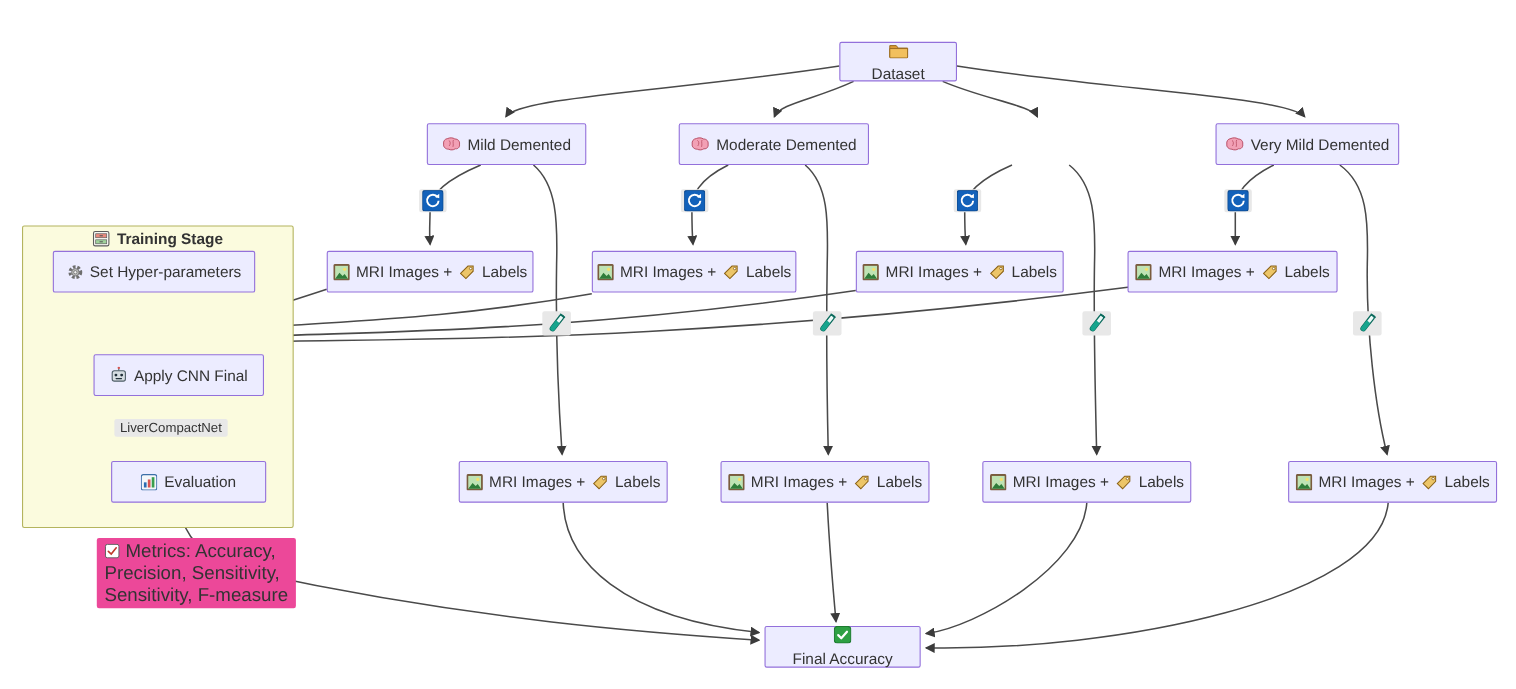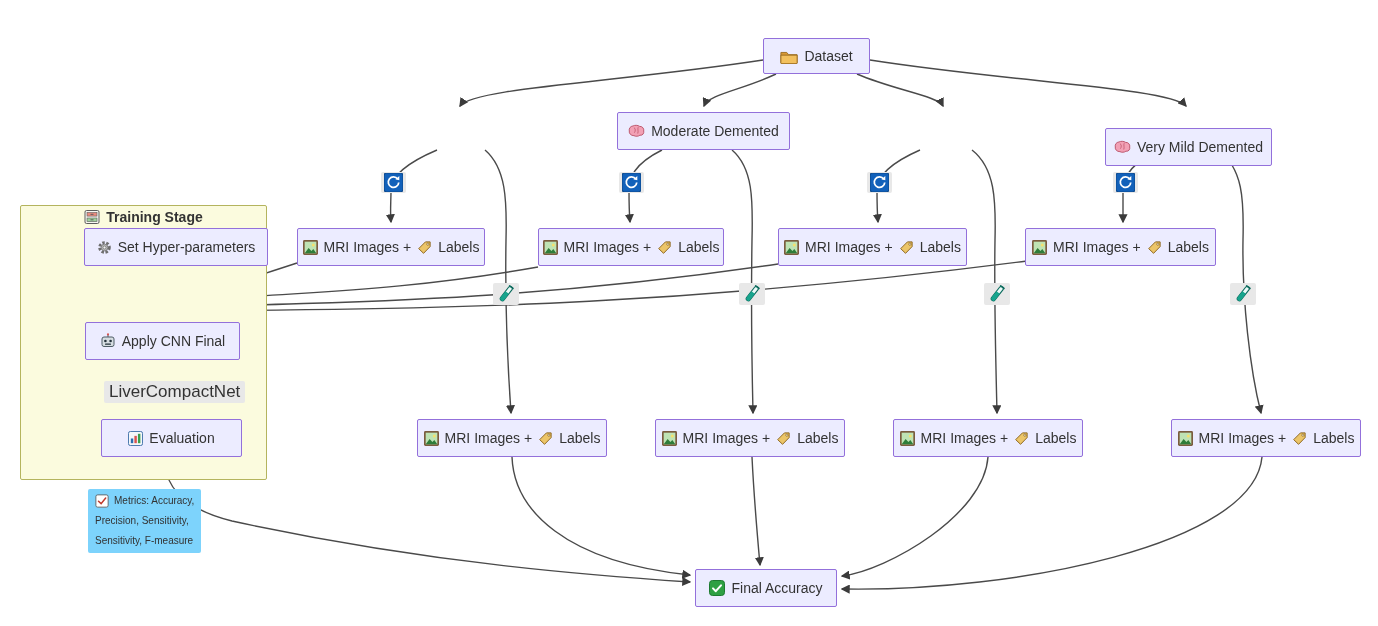--- a/index.html
+++ b/index.html
@@ -7,23 +7,23 @@
           font-family:"Liberation Sans","DejaVu Sans",sans-serif;color:#333;}
   #edges{position:absolute;left:0;top:0;width:1378px;height:626px;}
   .node{position:absolute;background:#ececff;border:1px solid #9370db;border-radius:2px;
         display:flex;align-items:center;justify-content:center;gap:6px;
         font-size:14px;color:#333;box-sizing:border-box;white-space:nowrap;}
   .cluster{position:absolute;background:#fbfbde;border:1px solid #b4b45e;border-radius:2px;box-sizing:border-box;padding-left:36px;}
   .cluster-title{position:absolute;left:0;right:0;top:3px;display:flex;align-items:center;
         justify-content:center;gap:6px;font-size:14px;font-weight:600;color:#333;}
   .edge-chip{position:absolute;background:#e8e8e8;display:flex;align-items:center;justify-content:center;
         padding:1px 3px;border-radius:2px;}
-  .edge-text{position:absolute;background:#e8e8e8;font-size:17px;color:#333;padding:1px 5px;
+  .edge-text{position:absolute;background:#e8e8e8;font-size:12px;color:#333;padding:1px 5px;
         white-space:nowrap;border-radius:2px;}
-  .metrics{position:absolute;background:#7dd3fc;font-size:10px;color:#333;line-height:20px;
+  .metrics{position:absolute;background:#ec4899;font-size:17px;color:#333;line-height:20px;
         padding:2px 7px;border-radius:2px;}
   .metrics .row{display:flex;align-items:center;gap:5px;white-space:nowrap;}
   .icon{display:inline-flex;flex:none;}
   svg.glyph{display:block;}
 </style>
 </head>
 <body>
 
 <div id="canvas">
 
@@ -76,49 +76,58 @@
             <rect x="3" y="3.5" width="10" height="3.6" fill="#e98b7f" stroke="#5c5c5c" stroke-width="0.6"></rect>
             <rect x="3" y="9" width="10" height="3.6" fill="#9fd29b" stroke="#5c5c5c" stroke-width="0.6"></rect>
             <rect x="6.5" y="4.8" width="3" height="1" fill="#5c5c5c"></rect>
             <rect x="6.5" y="10.3" width="3" height="1" fill="#5c5c5c"></rect>
           </svg>
       </span>
       <span>Training Stage</span>
     </div>
   </div>
 
-  <div class="node" style="left:763px;top:38px;width:107px;height:36px;">
+  <div class="node" style="left:763px;top:38px;width:107px;height:36px;flex-direction:column;">
     <span class="icon">
       <svg class="glyph" width="18" height="15" viewBox="0 0 20 16">
           <path d="M1 3.5 h6.5 l2 2.5 H19 v9 a1 1 0 0 1 -1 1 H2 a1 1 0 0 1 -1 -1 z" fill="#d99a36" stroke="#9a6b1f"></path>
           <path d="M1 6.5 h18 v8.5 a1 1 0 0 1 -1 1 H2 a1 1 0 0 1 -1 -1 z" fill="#f2c05e" stroke="#9a6b1f"></path>
         </svg>
     </span>
     <span>Dataset</span>
   </div>
 
-
-  <div class="node" style="left:617px;top:112px;width:173px;height:38px;">
+  <div class="node" style="left:388px;top:112px;width:145px;height:38px;">
     <span class="icon">
       <svg class="glyph" width="17" height="14" viewBox="0 0 20 16">
           <path d="M6 2 C2.5 2.5 1 5 1.5 8 C1 11 3.5 13.5 7 13.5 C9 14.5 12 14.5 14 13 C17.5 13.5 19 10.5 18.5 8 C19 5 17 2.5 13.5 2.5 C11.5 1 8 1 6 2 z" fill="#f2a0b5" stroke="#b5485f" stroke-width="1"></path>
           <path d="M7 4 C9 5 9 8 7.5 10 M12 3.5 C11 6 12.5 8 11.5 11" stroke="#b5485f" stroke-width="0.8" fill="none"></path>
         </svg>
     </span>
-    <span>Moderate Demented</span>
-  </div>
-
-
-  <div class="node" style="left:1105px;top:112px;width:167px;height:38px;margin-top:16px;">
+    <span>Mild Demented</span>
+  </div>
+
+  <div class="node" style="left:617px;top:112px;width:173px;height:38px;">
     <span class="icon">
       <svg class="glyph" width="17" height="14" viewBox="0 0 20 16">
           <path d="M6 2 C2.5 2.5 1 5 1.5 8 C1 11 3.5 13.5 7 13.5 C9 14.5 12 14.5 14 13 C17.5 13.5 19 10.5 18.5 8 C19 5 17 2.5 13.5 2.5 C11.5 1 8 1 6 2 z" fill="#f2a0b5" stroke="#b5485f" stroke-width="1"></path>
           <path d="M7 4 C9 5 9 8 7.5 10 M12 3.5 C11 6 12.5 8 11.5 11" stroke="#b5485f" stroke-width="0.8" fill="none"></path>
         </svg>
     </span>
+    <span>Moderate Demented</span>
+  </div>
+
+
+  <div class="node" style="left:1105px;top:112px;width:167px;height:38px;">
+    <span class="icon">
+      <svg class="glyph" width="17" height="14" viewBox="0 0 20 16">
+          <path d="M6 2 C2.5 2.5 1 5 1.5 8 C1 11 3.5 13.5 7 13.5 C9 14.5 12 14.5 14 13 C17.5 13.5 19 10.5 18.5 8 C19 5 17 2.5 13.5 2.5 C11.5 1 8 1 6 2 z" fill="#f2a0b5" stroke="#b5485f" stroke-width="1"></path>
+          <path d="M7 4 C9 5 9 8 7.5 10 M12 3.5 C11 6 12.5 8 11.5 11" stroke="#b5485f" stroke-width="0.8" fill="none"></path>
+        </svg>
+    </span>
     <span>Very Mild Demented</span>
   </div>
 
   <div class="node mri-node" style="left:297px;top:228px;width:188px;height:38px;">
       <span class="icon">
         <svg class="glyph" width="15" height="15" viewBox="0 0 16 16">
           <rect width="16" height="16" rx="1.5" fill="#7a5c3e"></rect>
           <rect x="1.8" y="1.8" width="12.4" height="12.4" fill="#bfe3b4"></rect>
           <circle cx="11" cy="5.2" r="1.6" fill="#f5e06e"></circle>
           <path d="M1.8 14.2 L6 8.6 L9 11.6 L11 9.6 L14.2 14.2 z" fill="#2f7d3a"></path>
@@ -254,21 +263,21 @@
       <span>MRI Images +</span>
       <span class="icon">
         <svg class="glyph" width="15" height="15" viewBox="0 0 16 16">
           <path d="M1.8 9.2 L9 2 h5 v5 L7 14.2 z" fill="#ecc568" stroke="#8a6116" stroke-width="1"></path>
           <circle cx="11.6" cy="4.4" r="1.2" fill="#ffffff" stroke="#8a6116" stroke-width="0.8"></circle>
         </svg>
       </span>
       <span>Labels</span>
     </div>
 
-  <div class="node" style="left:48px;top:228px;width:184px;height:38px;margin-left:36px;">
+  <div class="node" style="left:48px;top:228px;width:184px;height:38px;">
     <span class="icon">
       <svg class="glyph" width="15" height="15" viewBox="0 0 16 16">
           <circle cx="8" cy="8" r="5.2" fill="none" stroke="#6e6e6e" stroke-width="3" stroke-dasharray="2.6 1.7"></circle>
           <circle cx="8" cy="8" r="3.6" fill="#b9b9b9" stroke="#6e6e6e" stroke-width="0.8"></circle>
           <circle cx="8" cy="8" r="1.6" fill="#f2f2f2" stroke="#6e6e6e" stroke-width="0.8"></circle>
         </svg>
     </span>
     <span>Set Hyper-parameters</span>
   </div>
 
@@ -291,21 +300,21 @@
       <svg class="glyph" width="15" height="15" viewBox="0 0 16 16">
           <rect x="0.5" y="0.5" width="15" height="15" rx="2" fill="#f4f7fa" stroke="#3d6fa8"></rect>
           <rect x="3" y="8" width="2.6" height="5" fill="#2b6cb0"></rect>
           <rect x="6.8" y="5.2" width="2.6" height="7.8" fill="#d9534f"></rect>
           <rect x="10.6" y="3" width="2.6" height="10" fill="#3a9e4d"></rect>
         </svg>
     </span>
     <span>Evaluation</span>
   </div>
 
-  <div class="node" style="left:695px;top:569px;width:142px;height:38px;">
+  <div class="node" style="left:695px;top:569px;width:142px;height:38px;flex-direction:column;">
     <span class="icon">
       <svg class="glyph" width="16" height="16" viewBox="0 0 16 16">
           <rect x="0.5" y="0.5" width="15" height="15" rx="3" fill="#2ea043" stroke="#1d7a30"></rect>
           <path d="M4 8.4 L6.8 11.2 L12 5.3" stroke="#ffffff" stroke-width="2" fill="none" stroke-linecap="round" stroke-linejoin="round"></path>
         </svg>
     </span>
     <span>Final Accuracy</span>
   </div>
 
   <div class="edge-chip" style="left:381px;top:172px;">

